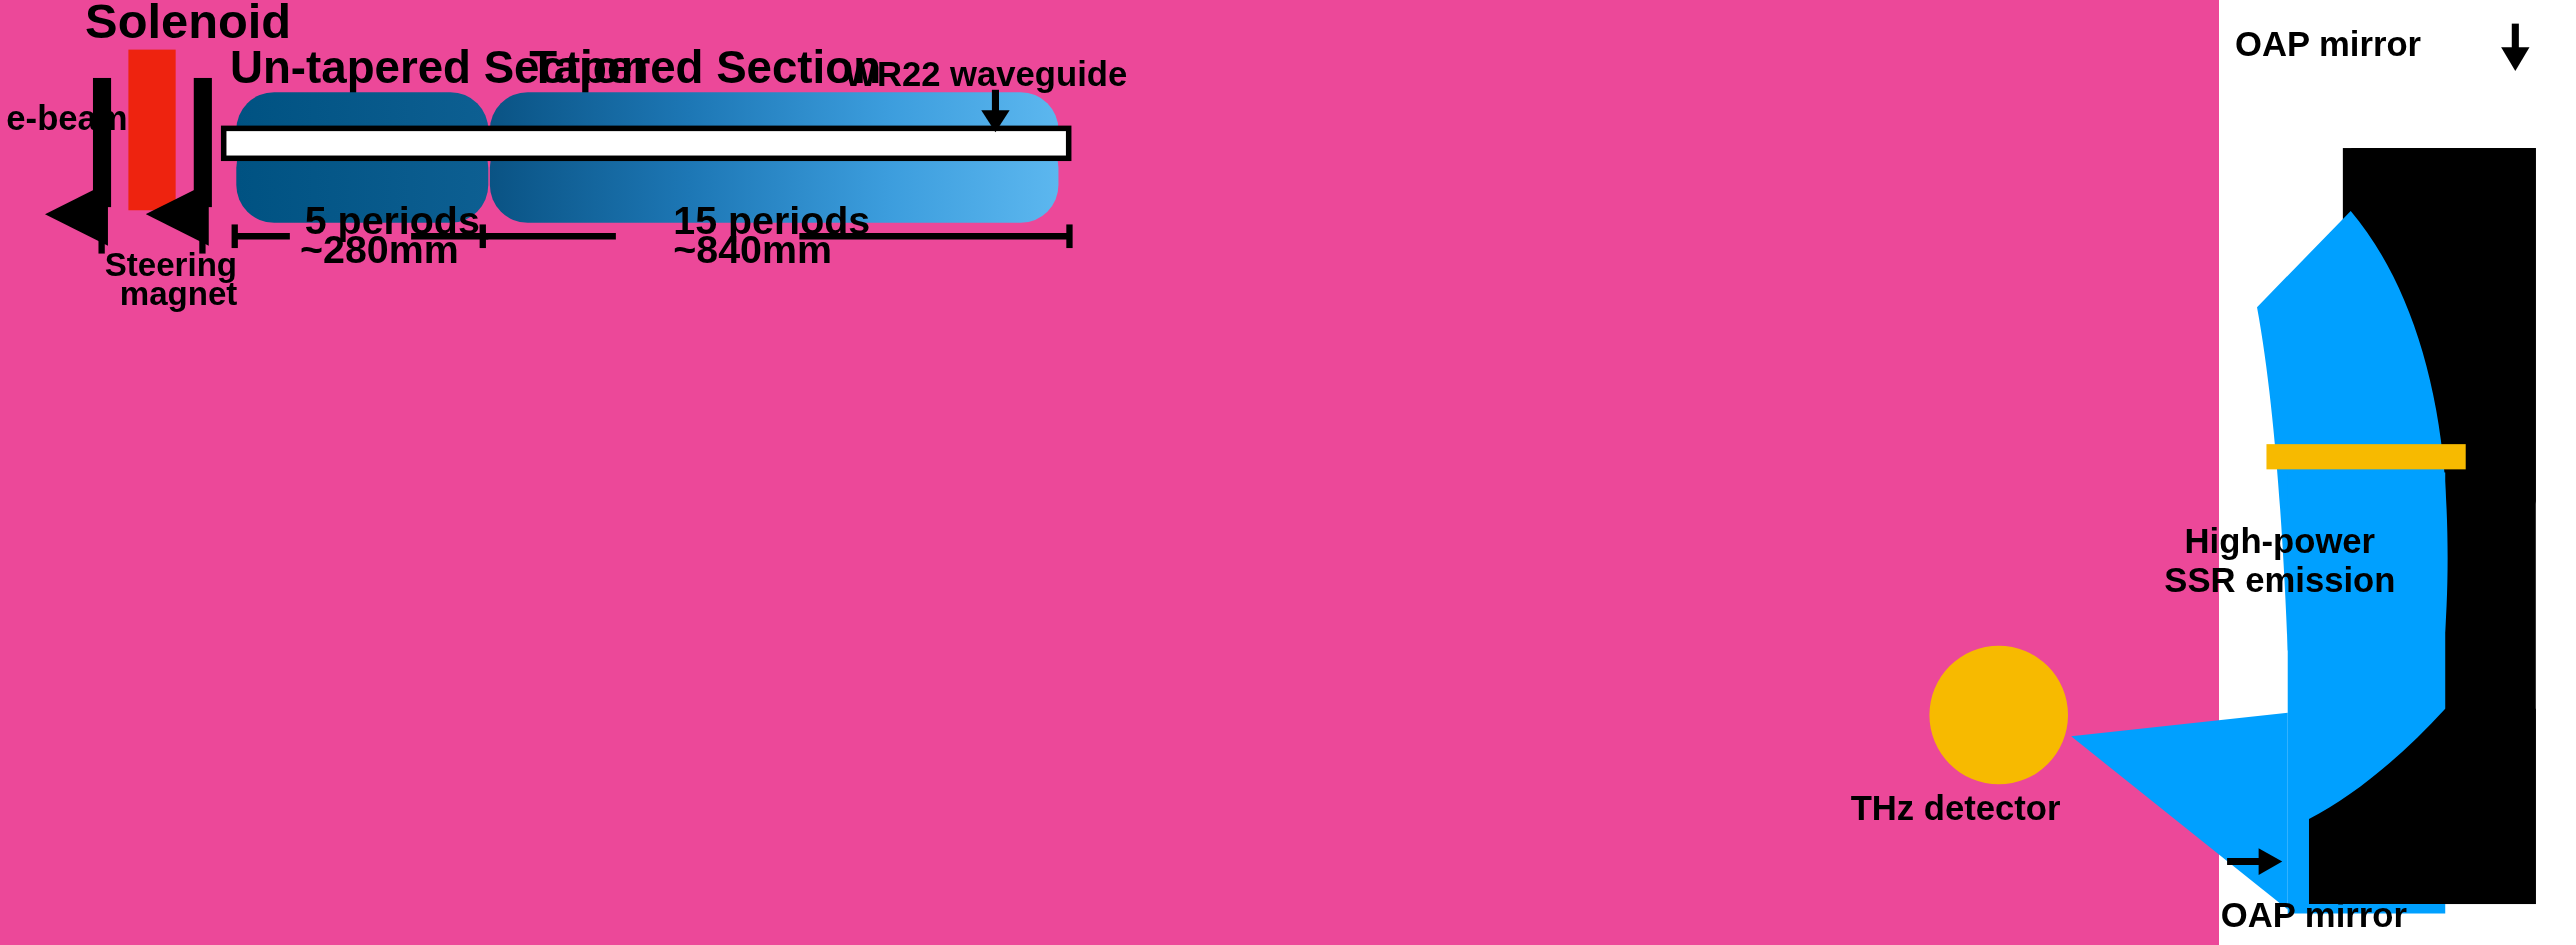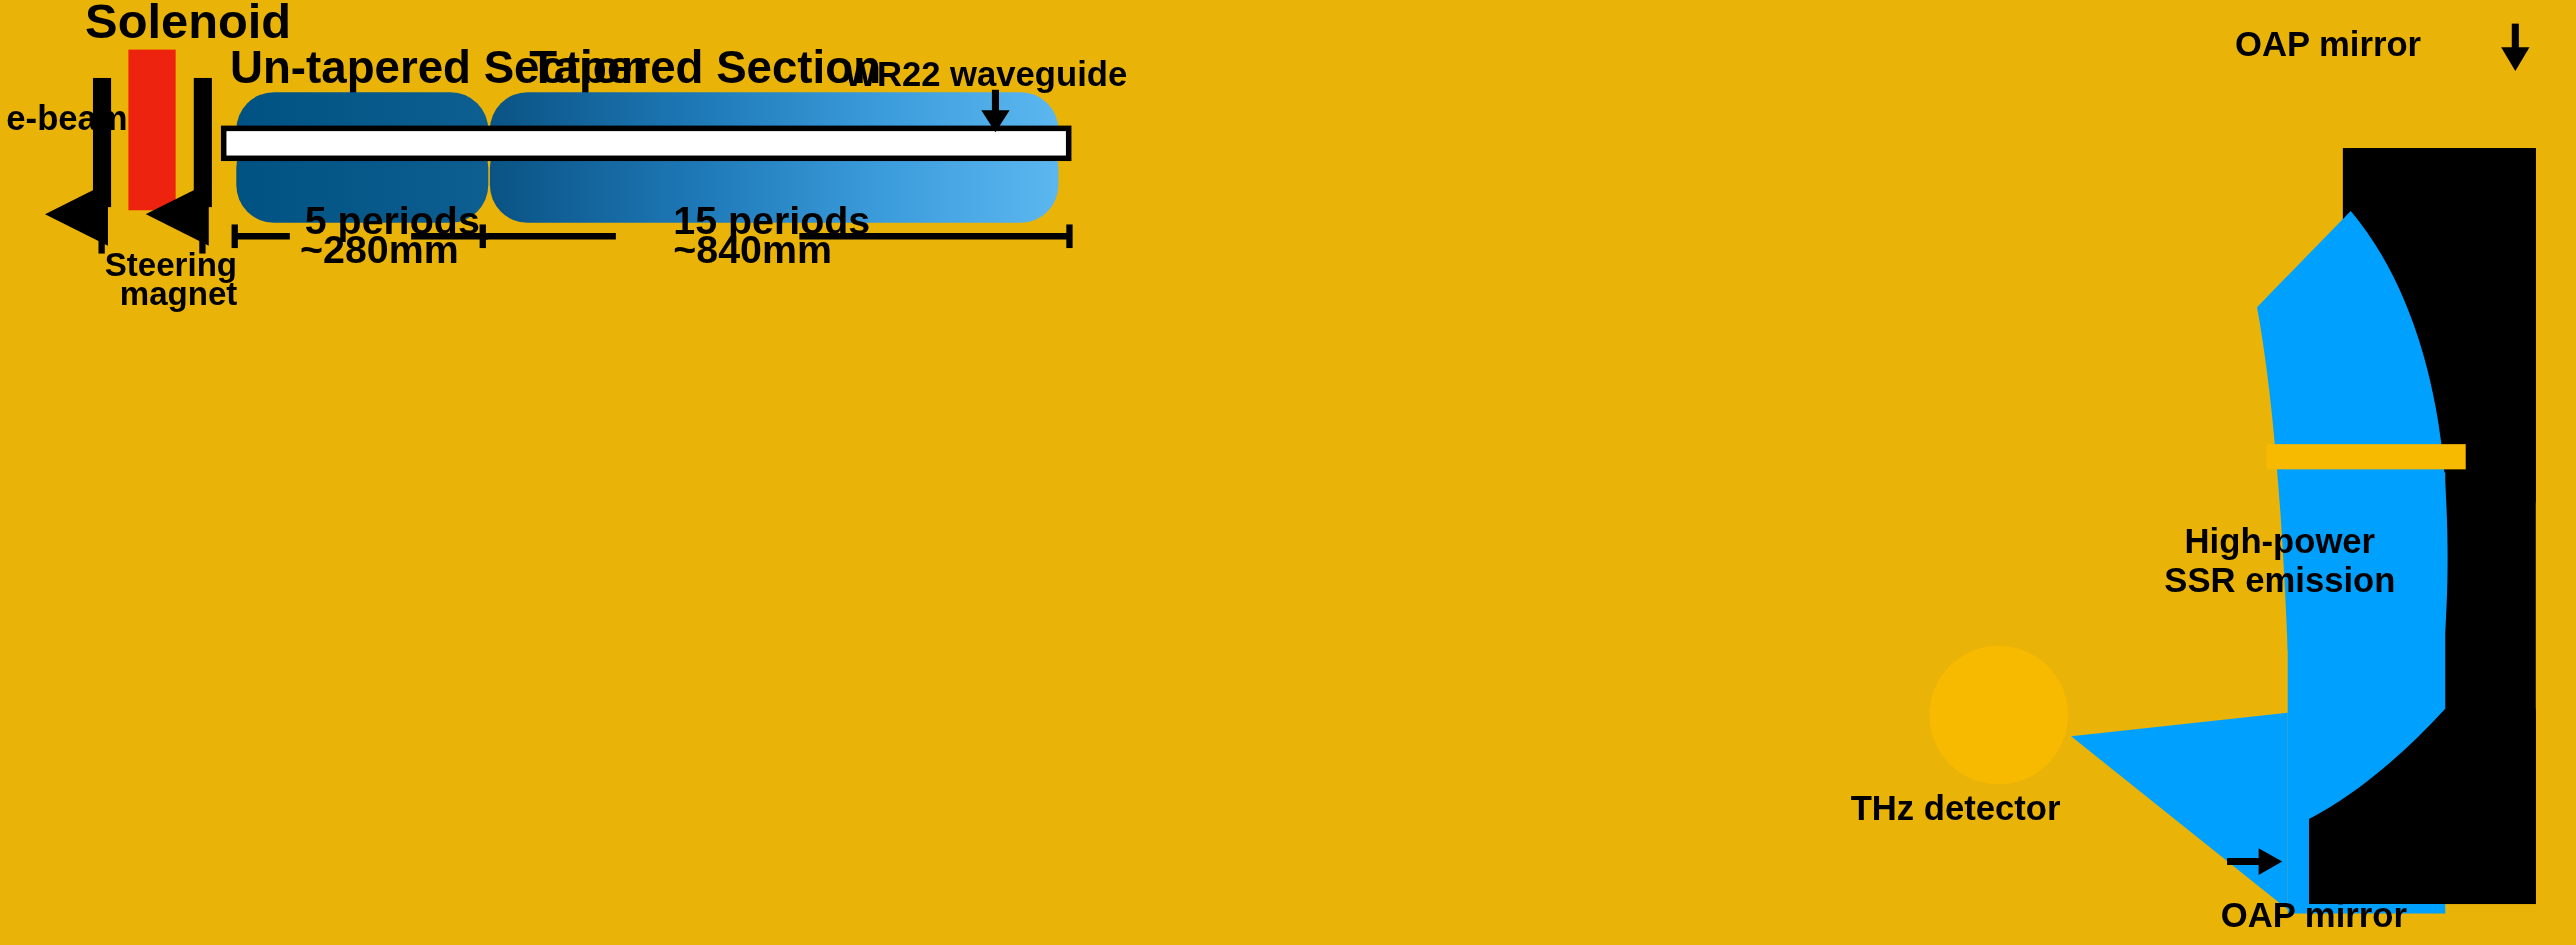--- a/index.html
+++ b/index.html
@@ -8,23 +8,23 @@
     background: #ffffff;
   }
   body {
     width: 2576px;
     height: 945px;
     overflow: hidden;
     font-family: "Liberation Sans", sans-serif;
   }
   #stage {
     position: relative;
-    width: 2576px;
+    width: 2219px;
     height: 945px;
-    background: #eab308;
+    background: #ec4899;
   }
   #stage svg {
     position: absolute;
     top: 0;
     left: 0;
     width: 2576px;
     height: 945px;
     display: block;
   }
   .lbl {

